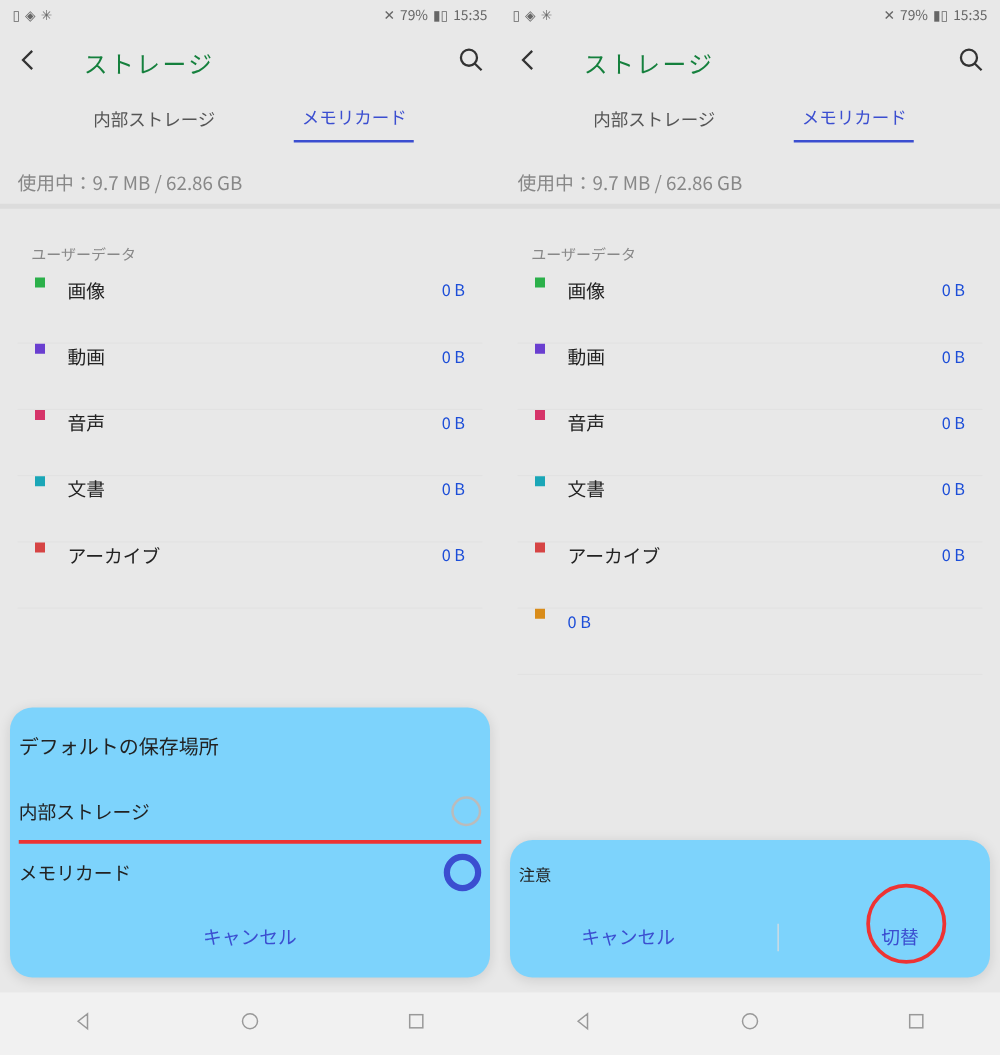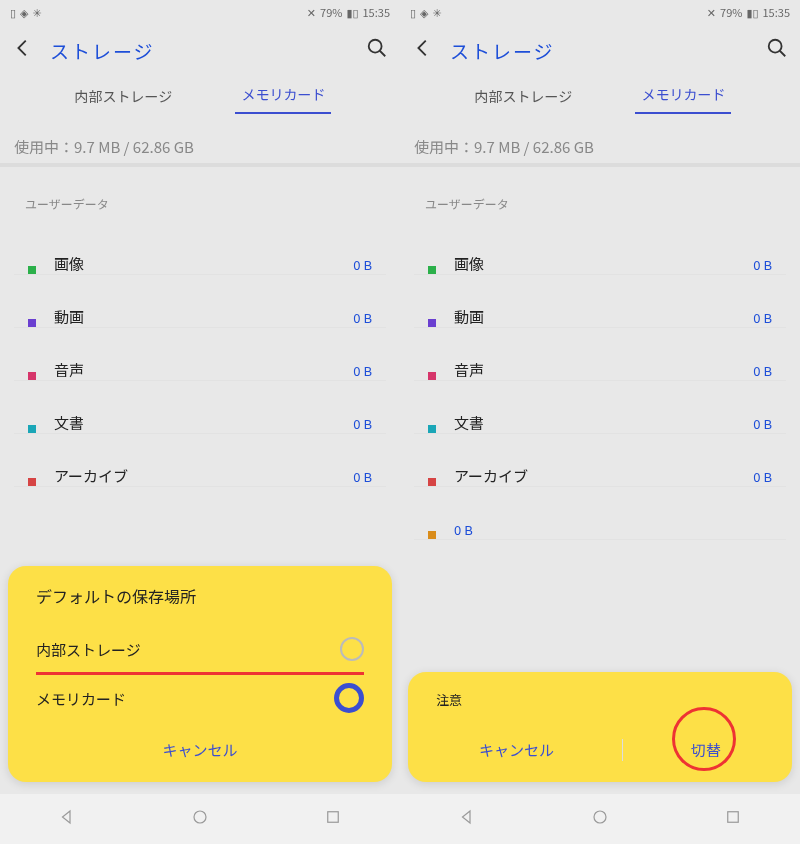--- a/index.html
+++ b/index.html
@@ -6,38 +6,38 @@
 .wrap{width:800px;height:844px;display:flex;position:relative}
 .phone{width:400px;height:844px;background:#f1f1f1;position:relative;overflow:hidden}
 .outer-bg{position:absolute;inset:0;background:#e8e8e8}
 .screen{position:absolute;top:0;left:0;right:0;bottom:0}
 
 .status{height:24px;display:flex;align-items:center;justify-content:space-between;padding:0 10px;font-size:11px;color:#666}
 .status .ll,.status .rr{display:flex;gap:4px;align-items:center}
 
 .header{height:52px;display:flex;align-items:center;padding:0 12px}
 .back svg{width:22px;height:22px;stroke:#333;fill:none;stroke-width:2}
-.title{margin-left:16px;font-size:19px;color:#1d4ed8;letter-spacing:2px;flex:1}
+.title{margin-left:33px;font-size:19px;color:#15803d;letter-spacing:2px;flex:1}
 .search svg{width:22px;height:22px;stroke:#333;fill:none;stroke-width:2}
 
 .tabs{display:flex;padding:0 40px;height:38px;align-items:end;font-size:14px;justify-content:space-around}
 .tab{padding:0 6px 8px 6px;color:#555}
 .tab.active{color:#3b4ed0;border-bottom:2px solid #3b4ed0}
 
 .usage{padding:22px 14px 6px;font-size:15px;color:#888}
 .pbar{height:4px;background:#dcdcdc;margin:0 0 18px 0}
 
 .section{font-size:12px;color:#888;padding:10px 25px}
-.row{height:52px;display:flex;align-items:flex-end;padding:0 14px;border-bottom:1px solid #e2e2e2;margin:0 14px}
+.row{height:52px;display:flex;align-items:flex-start;padding:0 14px;border-bottom:1px solid #e2e2e2;margin:0 14px}
 .row:first-of-type{border-top:none}
 .dot{width:8px;height:8px;margin-right:18px}
 .rlabel{flex:1;font-size:15px;color:#222}
 .rval{font-size:13px;color:#1d4ed8}
 
-.sheet{position:absolute;left:8px;right:8px;background:#fde047;border-radius:18px;box-shadow:0 2px 10px rgba(0,0,0,0.12);padding:18px 28px 14px}
+.sheet{position:absolute;left:8px;right:8px;background:#7dd3fc;border-radius:18px;box-shadow:0 2px 10px rgba(0,0,0,0.12);padding:18px 7px 14px}
 .sheet1{bottom:62px}
 .sheet2{bottom:62px}
 .sheet-title{font-size:16px;color:#222;margin-bottom:18px}
 .radio-row{display:flex;align-items:center;height:46px;border-bottom:1px solid #e8e8e8}
 .radio-row.red-underline{border-bottom:3px solid #e33}
 .radio-lbl{flex:1;font-size:15px;color:#222}
 .radio{width:20px;height:20px;border:2px solid #bbb;border-radius:50%}
 .radio.sel{border:5px solid #3b4ed0}
 .sheet-actions{display:flex;justify-content:center;padding-top:10px}
 .sheet-actions2{display:flex;justify-content:space-around;align-items:center;padding-top:12px;position:relative}

